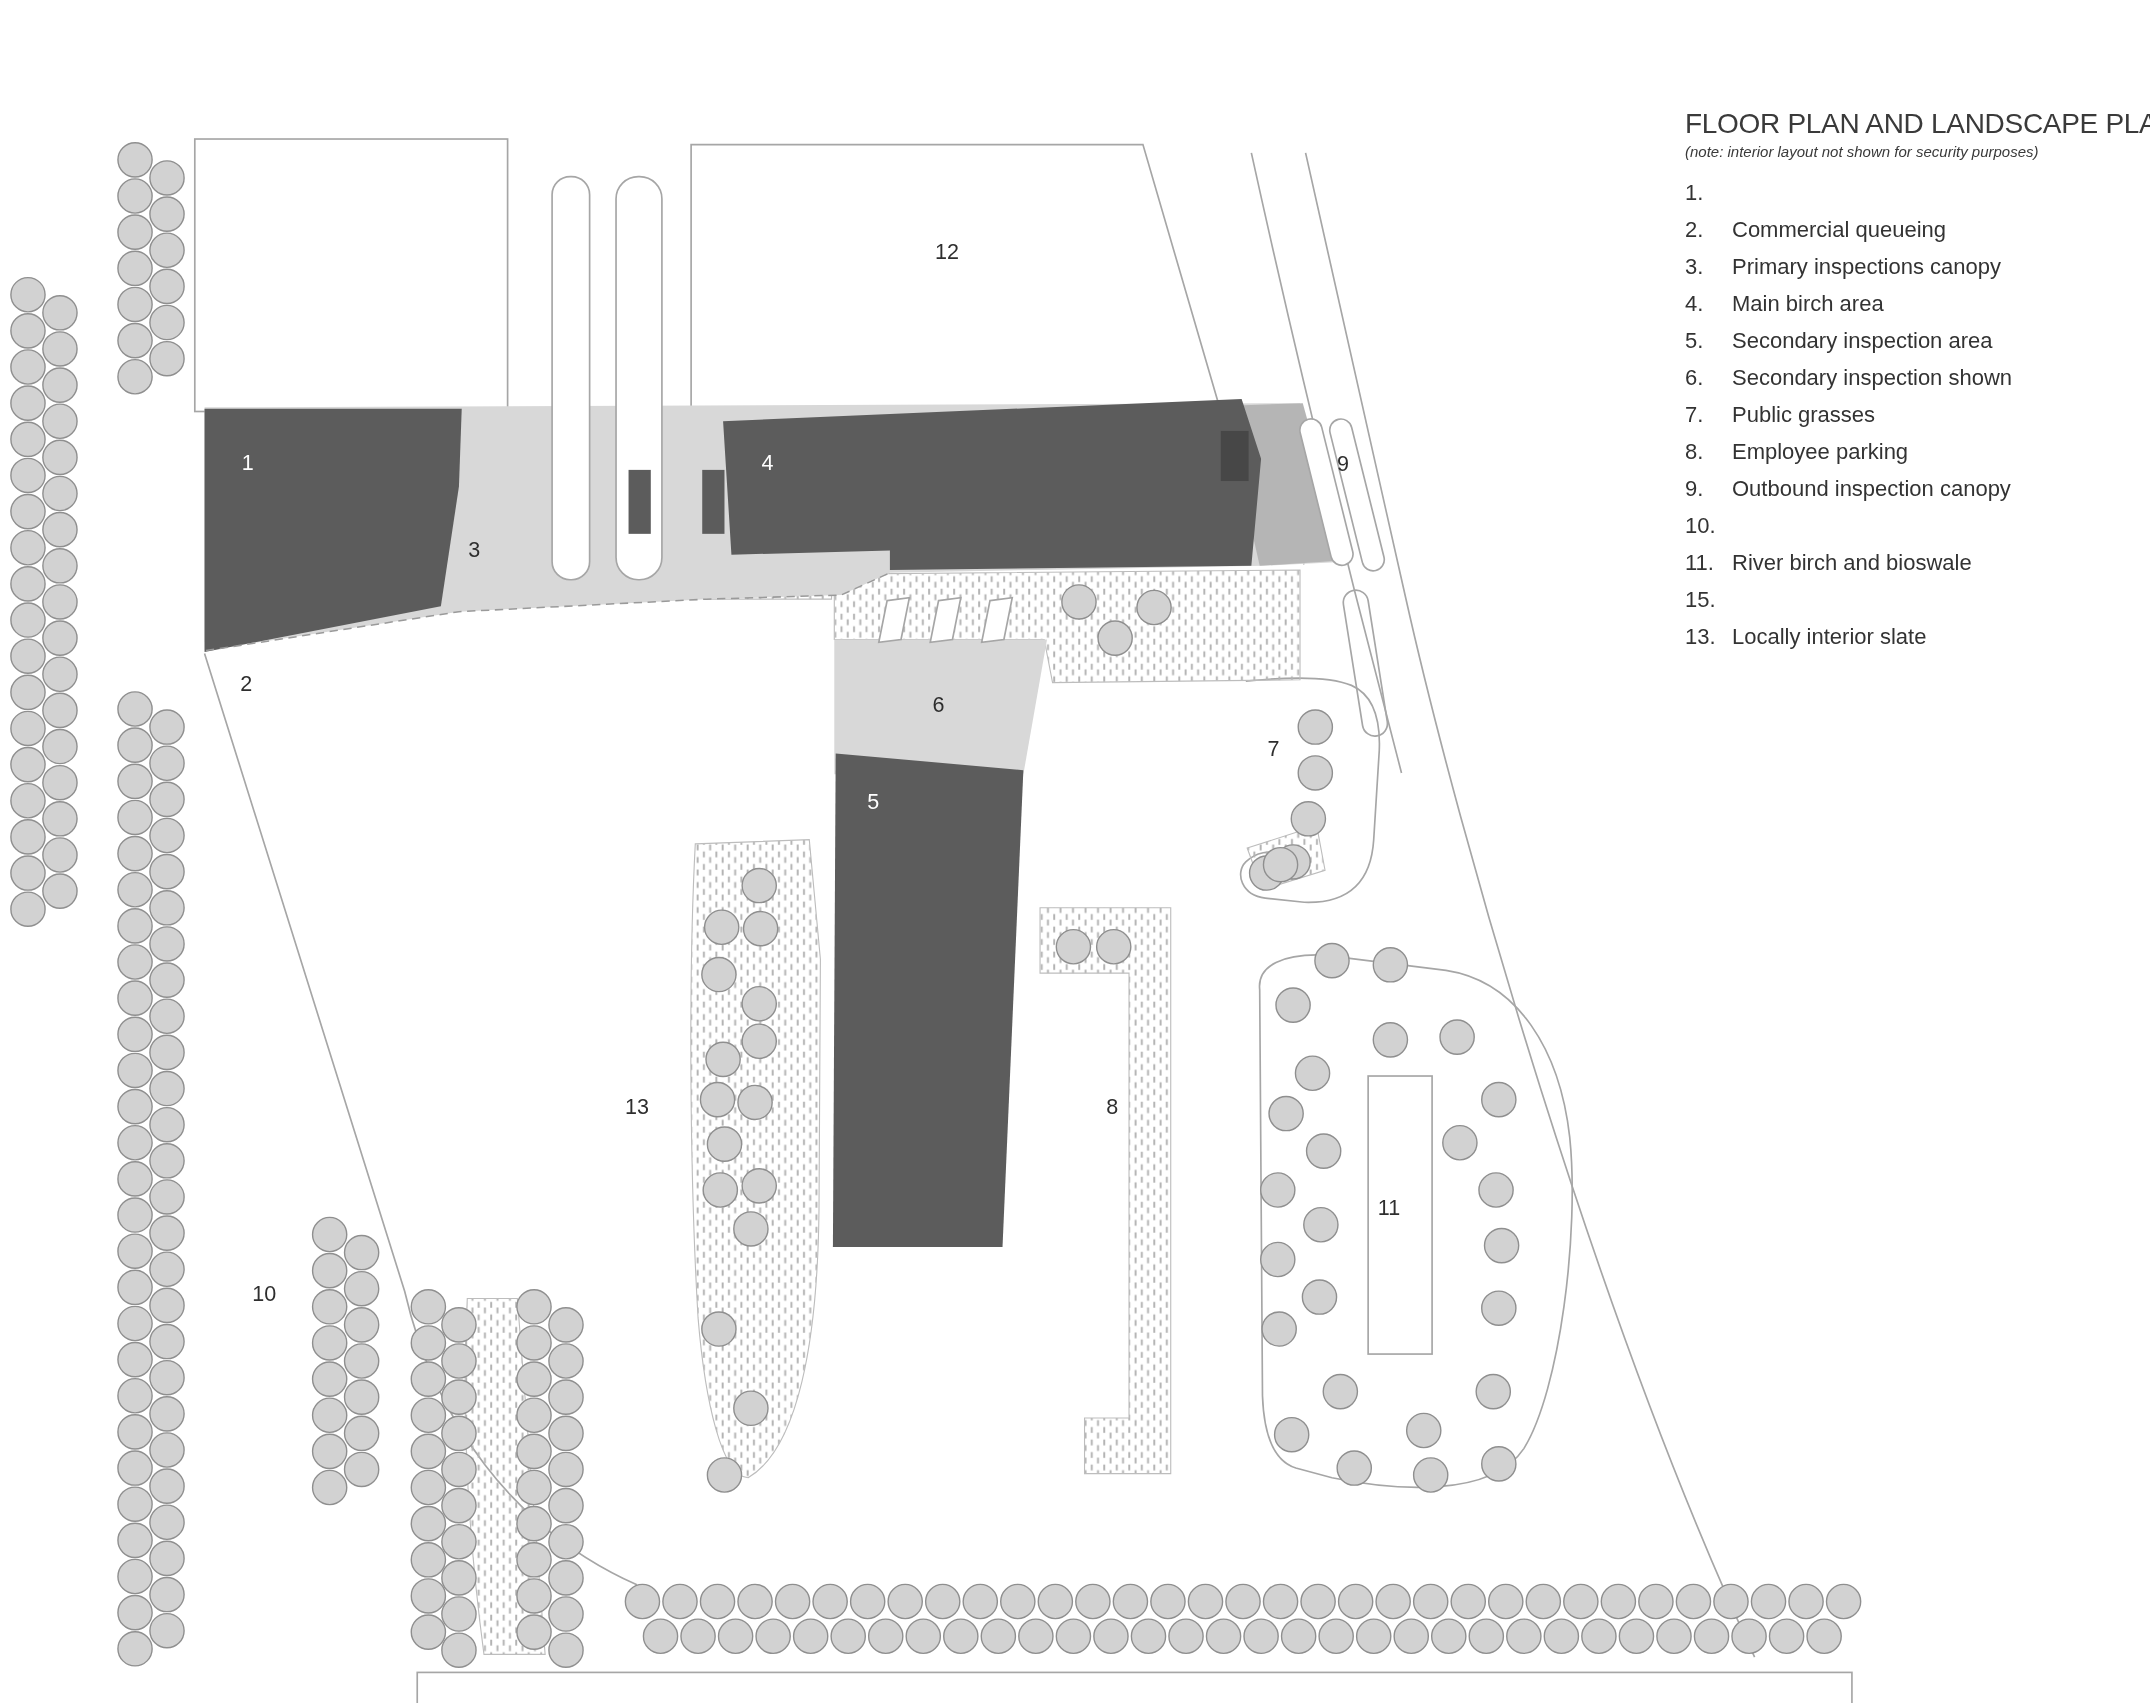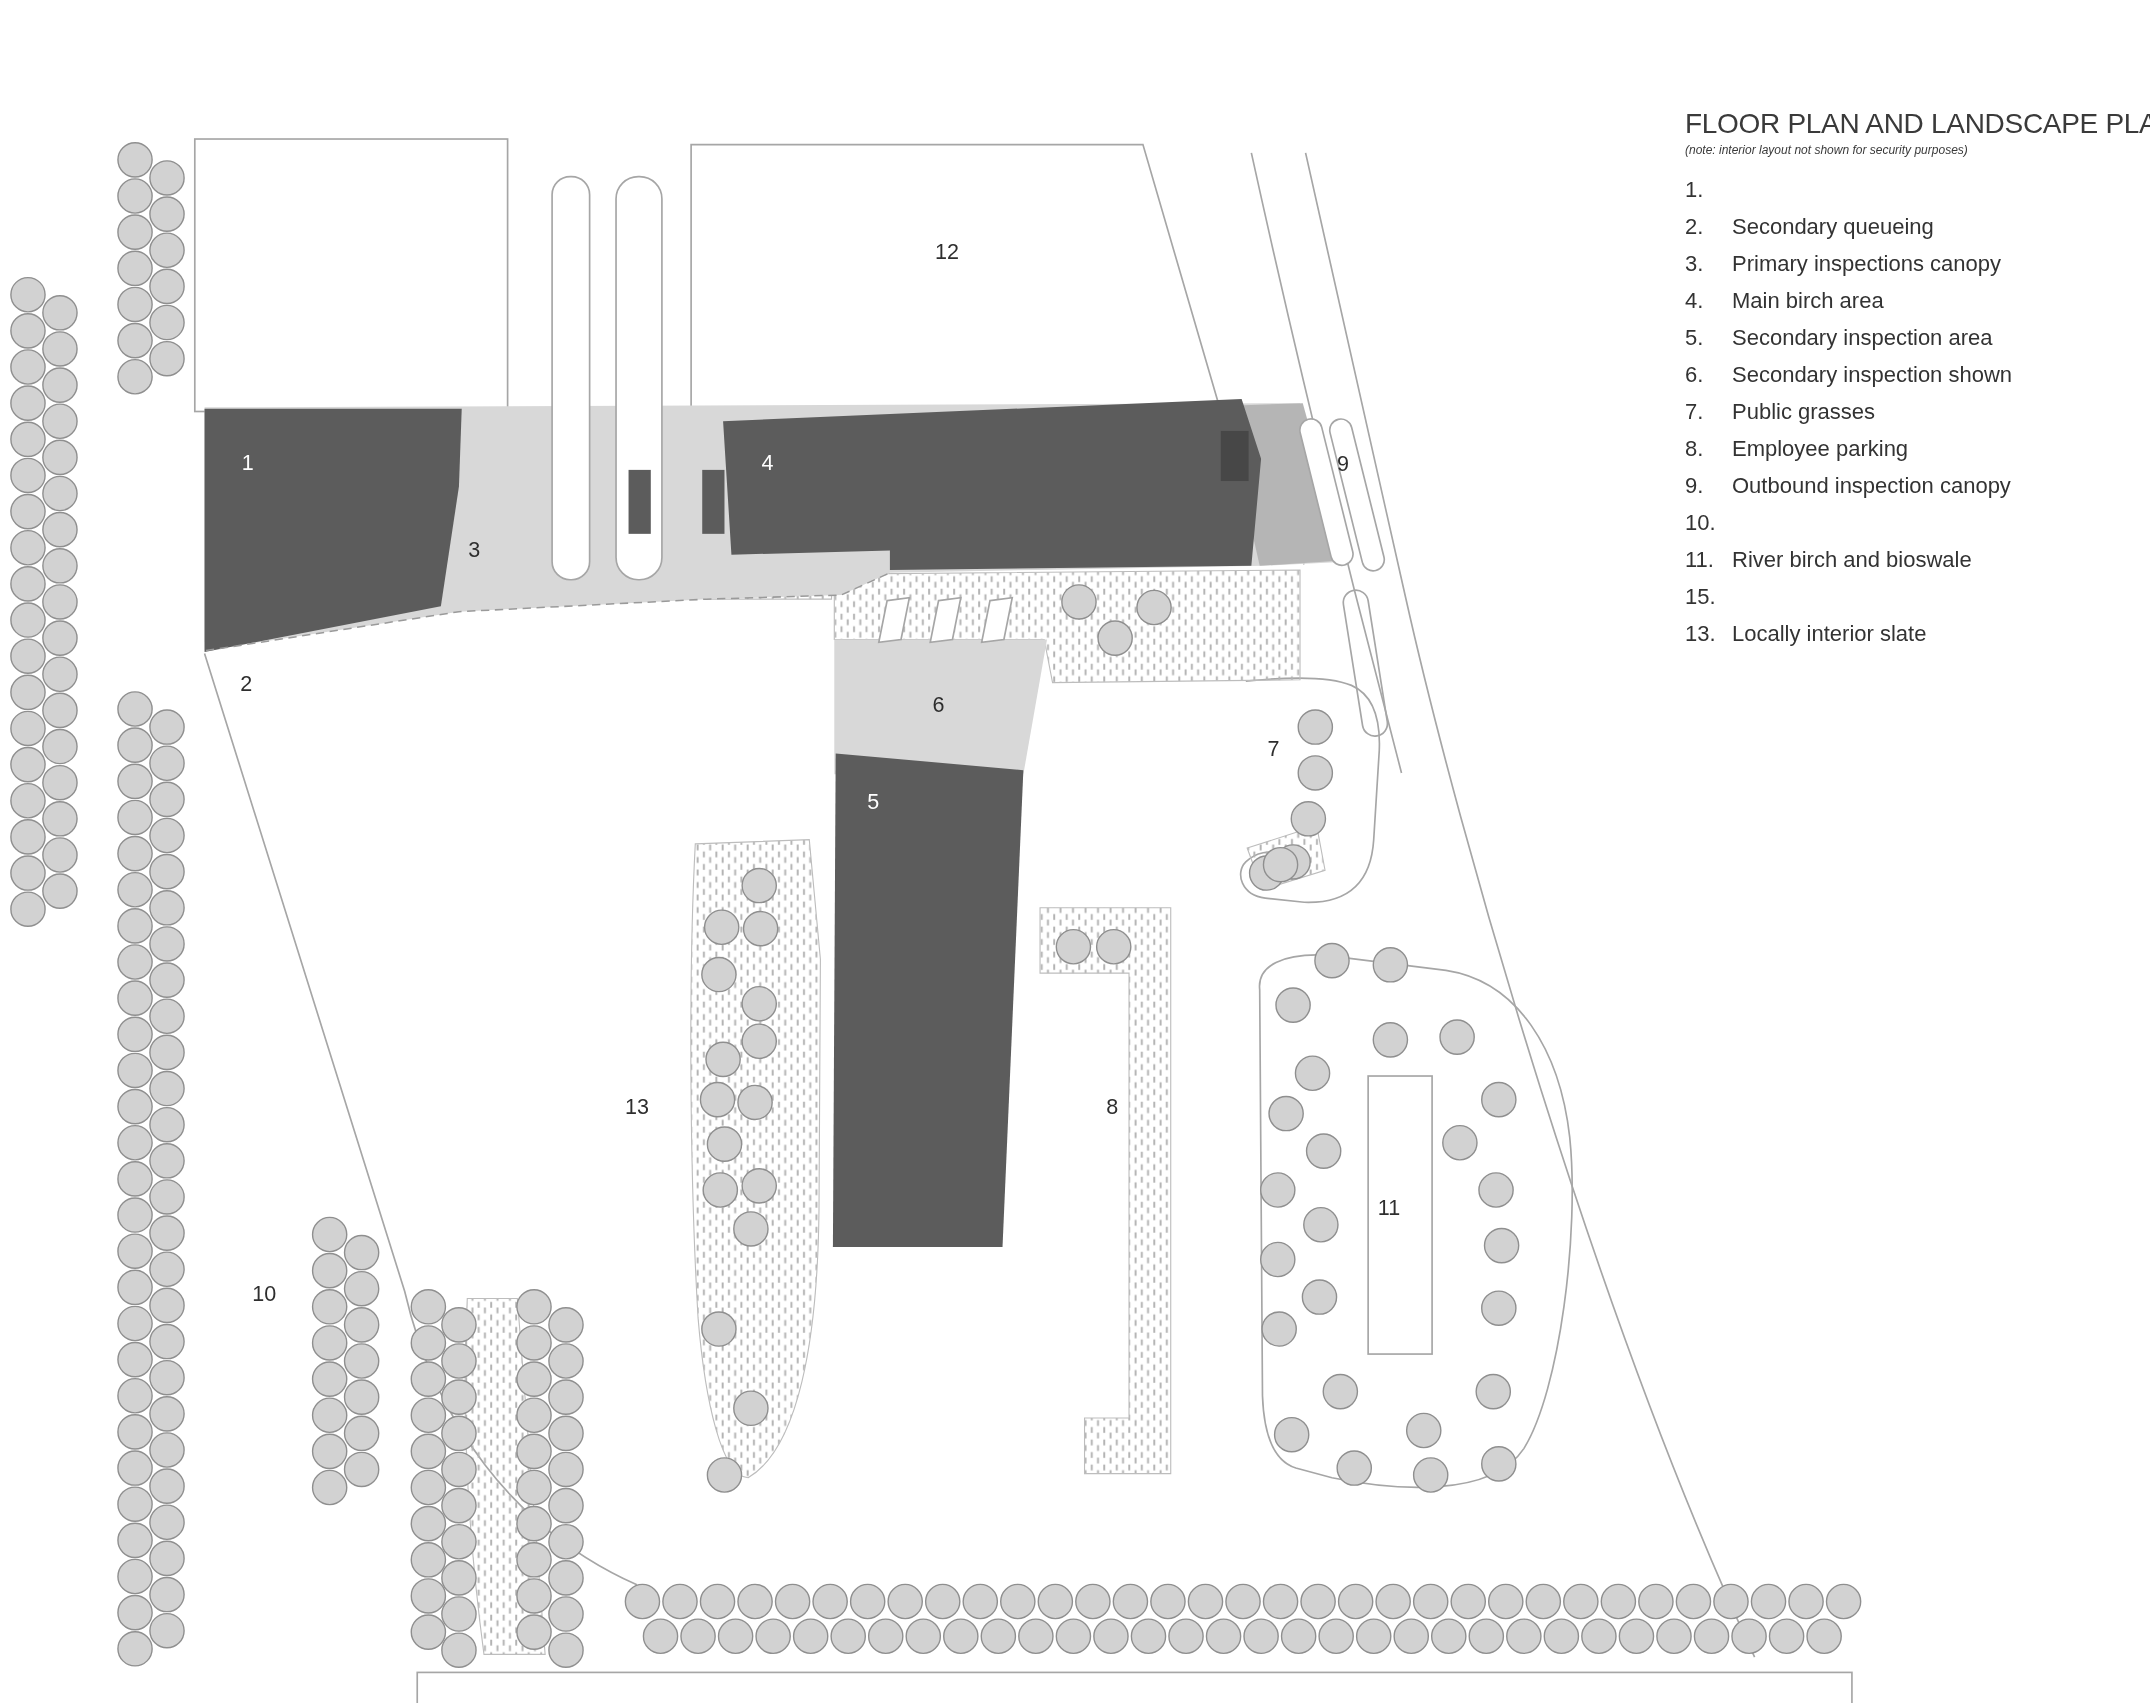--- a/index.html
+++ b/index.html
@@ -3,21 +3,21 @@
 <meta charset="utf-8">
 <style>
   html,body{margin:0;padding:0;background:#ffffff;}
   .page{position:relative;width:2151px;height:1703px;background:#fff;overflow:hidden;
         font-family:"Liberation Sans",sans-serif;}
   .plan-svg{position:absolute;left:0;top:0;}
 
   
   .legend{position:absolute;left:1685px;top:108px;width:455px;color:var(--text,#2e2e2e);}
   .legend-title{font-size:28px;letter-spacing:-0.3px;color:#3a3a3a;white-space:nowrap;}
-  .legend-note{font-size:12px;font-style:italic;margin-top:3.4px;color:#3a3a3a;white-space:nowrap;}
+  .legend-note{font-size:15px;font-style:italic;margin-top:3.4px;color:#3a3a3a;white-space:nowrap;}
   .legend-list{list-style:none;margin:13.4px 0 0 0;padding:0;font-size:22px;color:#333;}
   .legend-item{display:grid;grid-template-columns:47px 1fr;line-height:37px;}
   .legend-num{display:block;}
   .legend-label{display:block;}
 
   
   .outline{fill:none;stroke:var(--line,#a6a6a6);stroke-width:1.2;}
   .outline-white{fill:#ffffff;stroke:var(--line,#a6a6a6);stroke-width:1.2;}
   .bldg{fill:var(--building-dark,#5c5c5c);stroke:none;}
   .bldg-dark{fill:#474747;stroke:none;}
@@ -386,21 +386,21 @@
 
   <div class="legend">
     <div class="legend-title">FLOOR PLAN AND LANDSCAPE PLAN</div>
     <div class="legend-note">(note:  interior layout not shown for security purposes)</div>
     <ol class="legend-list" id="legend-list">
         <li class="legend-item">
           <span class="legend-num">1.</span>
         </li>
         <li class="legend-item">
           <span class="legend-num">2.</span>
-          <span class="legend-label">Secondary queueing</span>
+          <span class="legend-label">Commercial queueing</span>
         </li>
         <li class="legend-item">
           <span class="legend-num">3.</span>
           <span class="legend-label">Primary inspections canopy</span>
         </li>
         <li class="legend-item">
           <span class="legend-num">4.</span>
           <span class="legend-label">Main birch area</span>
         </li>
         <li class="legend-item">

